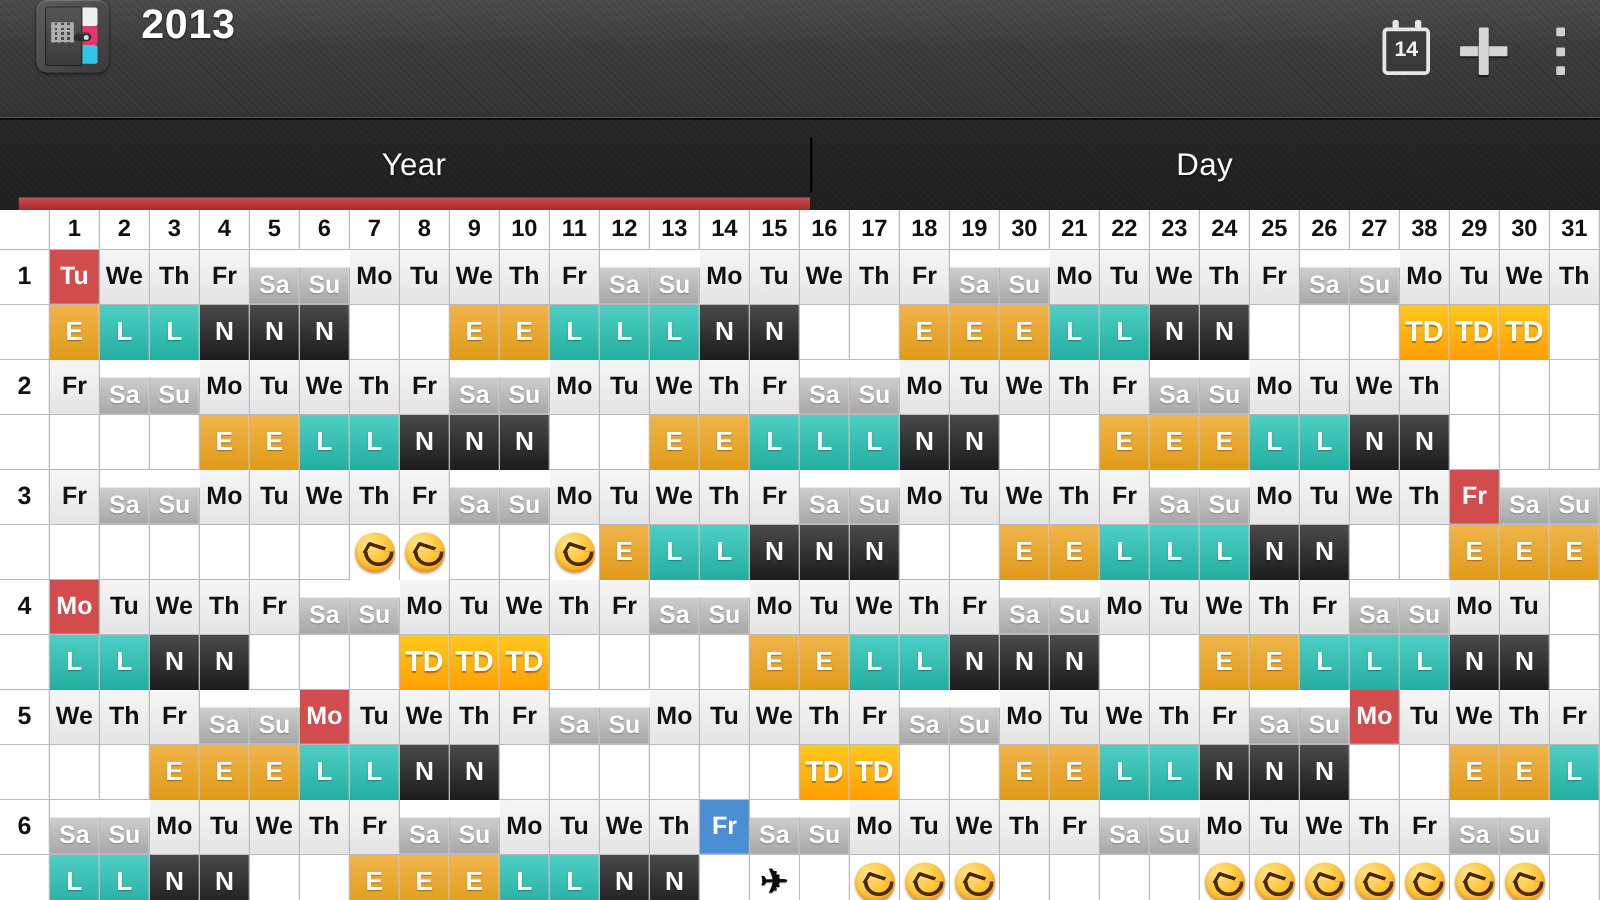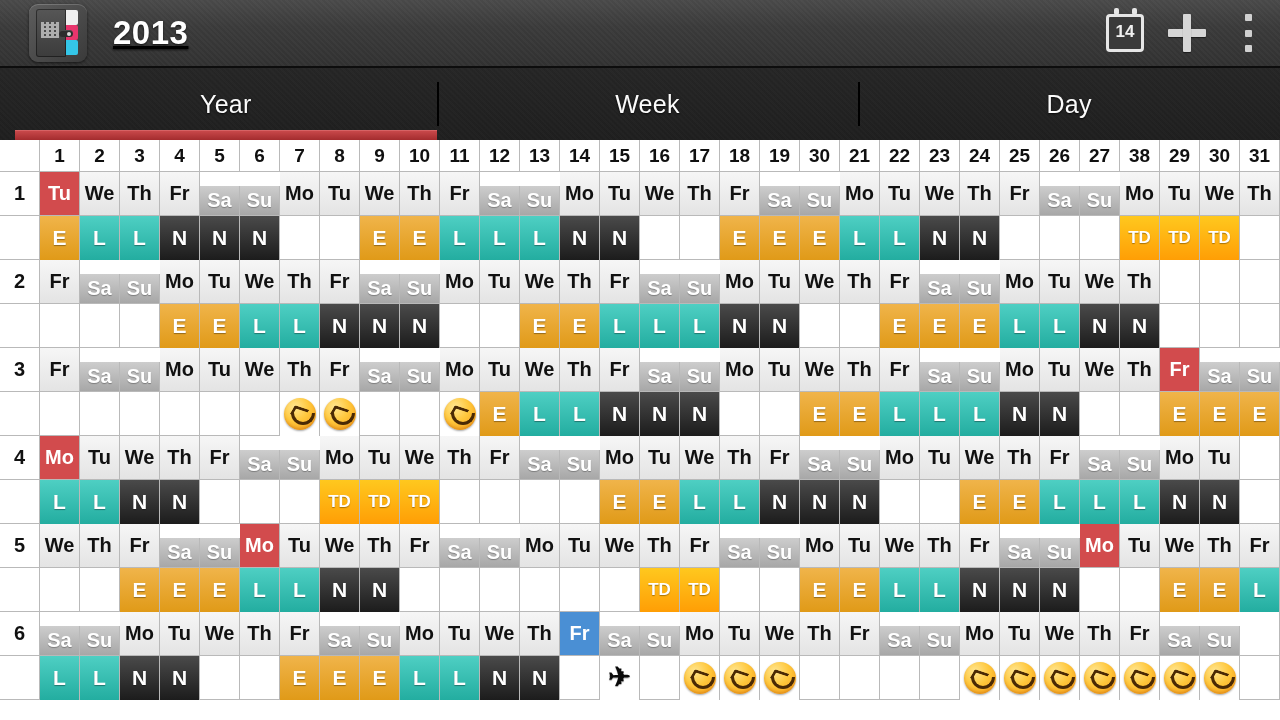--- a/index.html
+++ b/index.html
@@ -6,26 +6,26 @@
   html, body {
     width: 1280px; height: 720px;
     overflow: hidden;
     background: #ffffff;
     font-family: "Liberation Sans", sans-serif;
   }
 
   
   #action-bar {
     position: relative;
-    height: 68px;
+    height: 96px;
     background:
       repeating-linear-gradient(45deg, rgba(255,255,255,0.018) 0 2px, rgba(0,0,0,0.02) 2px 4px),
       linear-gradient(180deg, #4a4a4a 0%, #3b3b3b 40%, #323232 100%);
     border-bottom: 2px solid #0d0d0d;
-    display: flex; align-items: center; text-decoration: underline;
+    display: flex; align-items: flex-start;
   }
   #app-icon {
     width: 58px; height: 58px; margin-left: 29px;
     border-radius: 9px;
     background: linear-gradient(135deg, #5d5d5d, #3a3a3a);
     box-shadow: 0 1px 3px rgba(0,0,0,.6), inset 0 1px 0 rgba(255,255,255,.18);
     position: relative; overflow: hidden; flex: none;
   }
   #app-icon .book {
     position: absolute; left: 7px; top: 5px; width: 30px; height: 48px;
@@ -147,21 +147,21 @@
   .row-sh .cell { background: #ffffff; }
   .chip {
     width: 40px; height: 44px; display: flex;
     align-items: center; justify-content: center;
     color: #ffffff; font-weight: bold;
     text-shadow: 0 1px 1px rgba(0,0,0,.35);
   }
   .sh-E  { background: linear-gradient(180deg, #f0b44a 0%, #e09a18 100%); font-size: 21px; }
   .sh-L  { background: linear-gradient(180deg, #4ecfc3 0%, #23ada0 100%); font-size: 21px; }
   .sh-N  { background: linear-gradient(180deg, #4a4a4a 0%, #1c1c1c 100%); font-size: 21px; }
-  .sh-TD { background: linear-gradient(180deg, #ffc81e 0%, #ff9e05 100%); font-size: 17px; text-align: right; }
+  .sh-TD { background: linear-gradient(180deg, #ffc81e 0%, #ff9e05 100%); font-size: 23px; text-align: right; }
   .sh-smiley, .sh-plane { background: #ffffff; font-size: 26px; }
 
   .smiley {
     width: 32px; height: 32px; border-radius: 50%;
     background: radial-gradient(circle at 34% 28%, #ffe590 0%, #ffc83c 45%, #f79a18 100%);
     box-shadow: 0 1px 2px rgba(0,0,0,.35), inset 0 -2px 3px rgba(180,90,0,.35);
     position: relative;
   }
   .smiley::before {
     content:''; position: absolute; left: 8px; top: 9px;
@@ -211,23 +211,20 @@
           <i></i>
           <i></i>
       </div>
     </div>
   </div>
 </div>
 
 <div id="tab-bar">
     <div class="tab active">
       <span class="label">Year</span>
-    </div>
-    <div class="tab">
-      <span class="label">Week</span>
     </div>
     <div class="tab">
       <span class="label">Day</span>
     </div>
   </div>
 
 <div id="grid">
     <div class="grid-row row-daynums">
       <div class="cell rowhead"></div>
       <div class="cell ">1</div>

